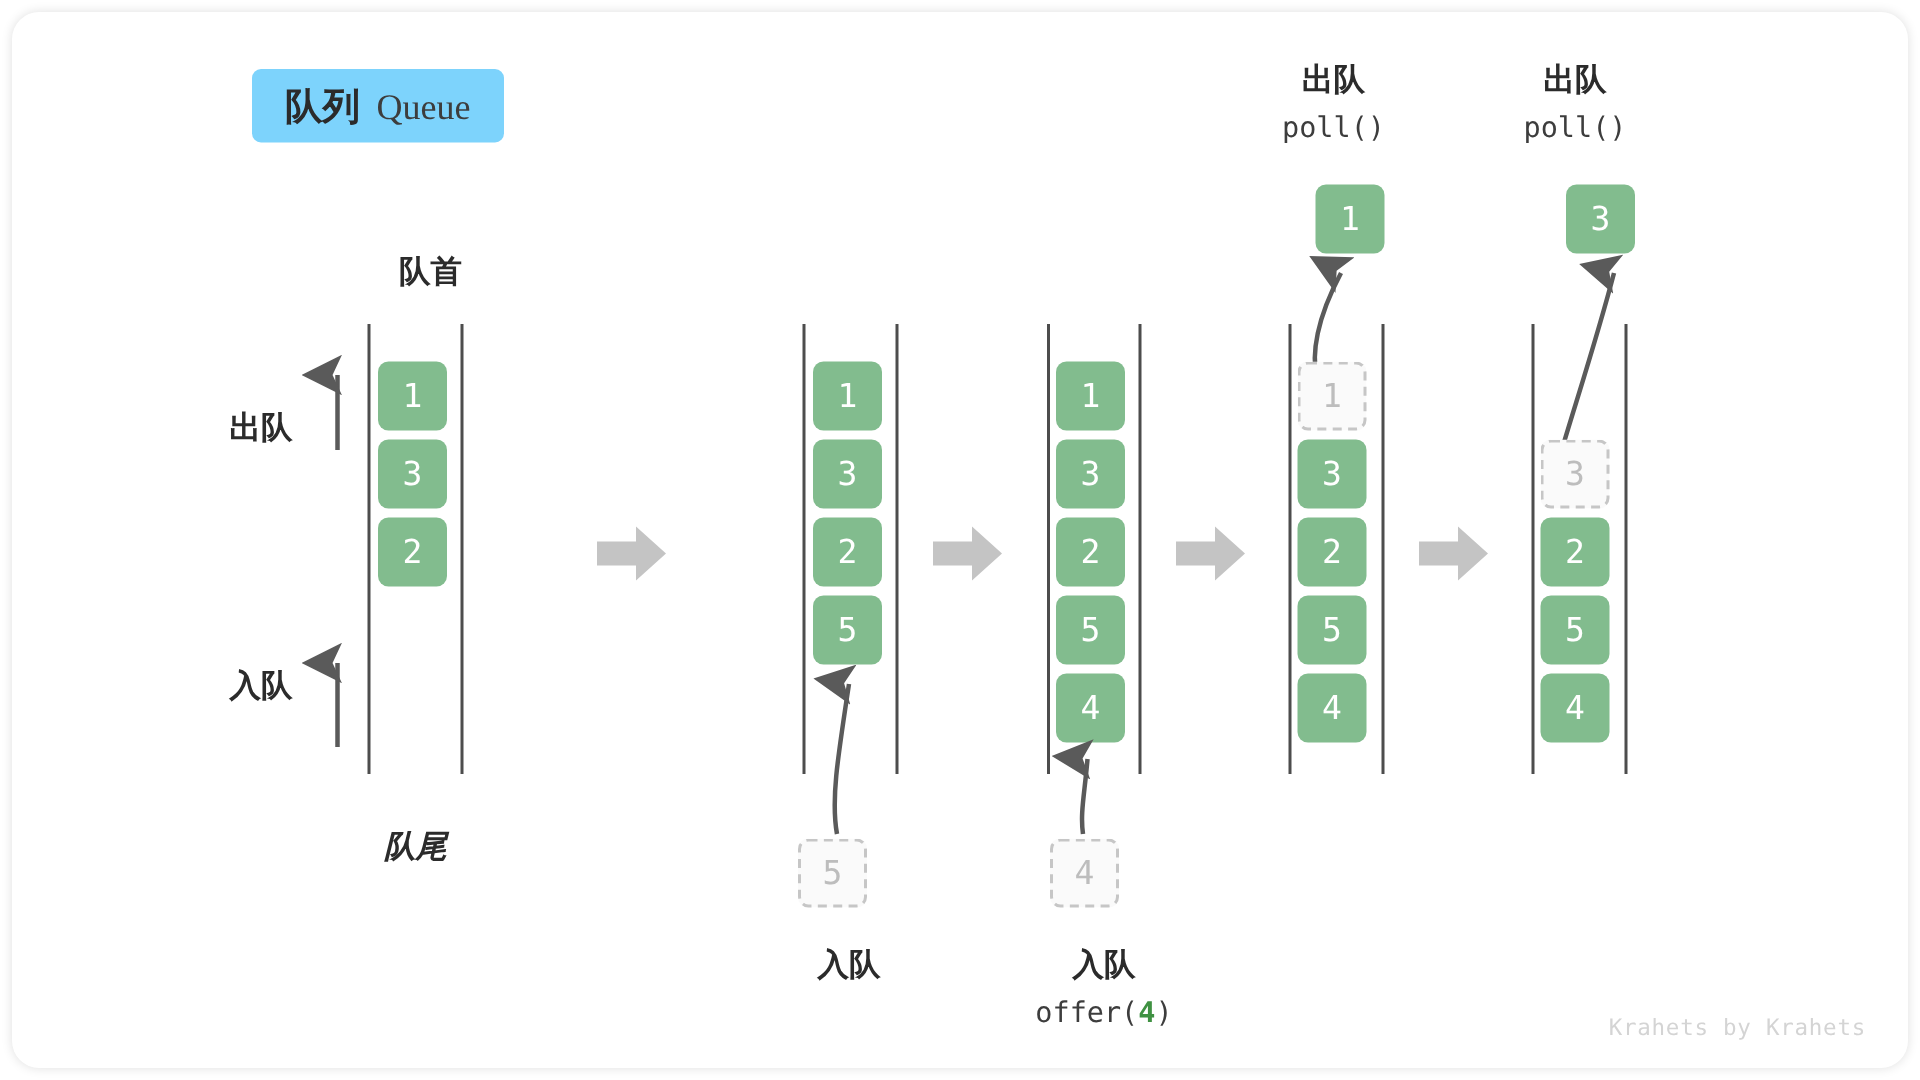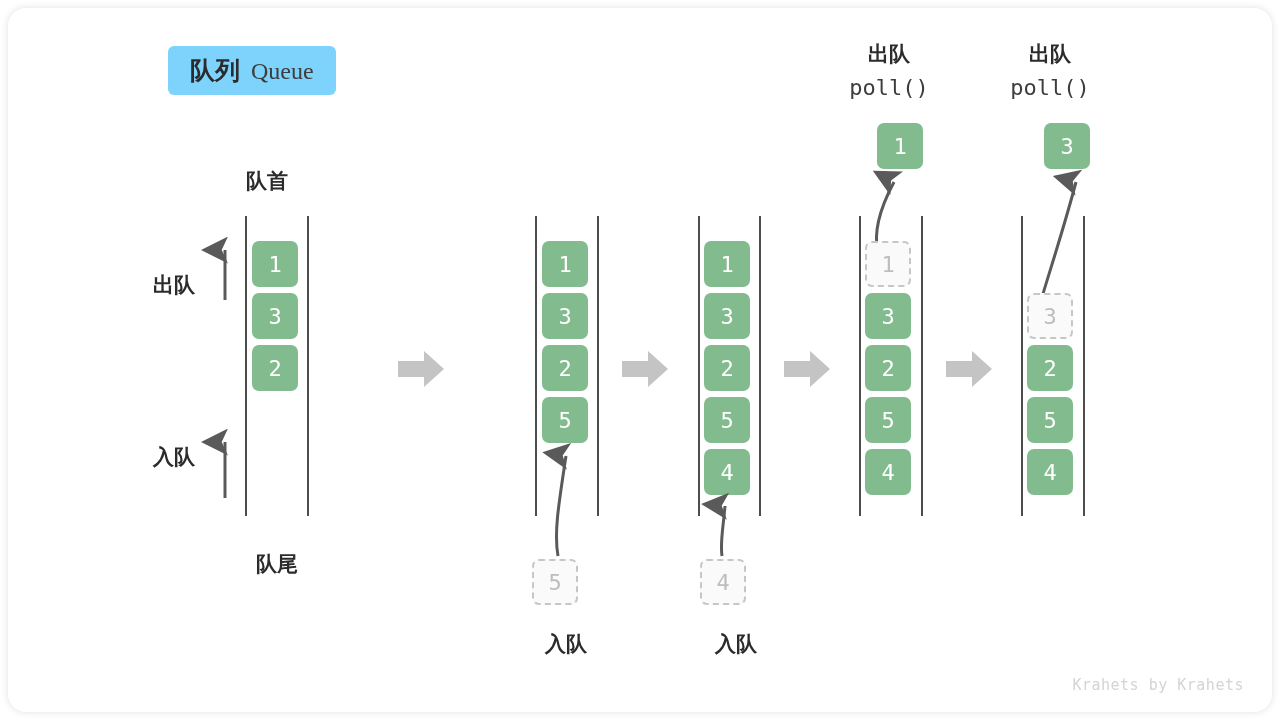--- a/index.html
+++ b/index.html
@@ -64,21 +64,21 @@
     line-height: 1.55;
   }
   .oplabel .cn {
     font-size: 21px;
     font-weight: bold;
     color: #2b2b2b;
     display: block;
     font-family: "Liberation Sans", "DejaVu Sans", sans-serif;
   }
   .oplabel .code {
-    font-size: 22px;
+    font-size: 19px;
     color: #3d3d3d;
     display: block;
     font-family: "DejaVu Sans Mono", "Liberation Mono", monospace;
   }
   .oplabel .code .arg { color: #3f9142; font-weight: bold; }
 
   
   .rail {
     width: 1.6px;
     background: #4d4d4d;
@@ -123,22 +123,22 @@
 </head>
 <body>
 
 <div id="card">
 
   <div id="title-badge" class="abs">
     <span class="cn">队列</span>
     <span class="en">Queue</span>
   </div>
 
-  <div class="abs cnlabel" style="left:238px; top:159px; width:62px; text-align:left;">队首</div>
-  <div class="abs cnlabel" style="left:238px; top:542px; width:62px; text-align:center;">队尾</div>
+  <div class="abs cnlabel" style="left:238px; top:159px; width:62px; text-align:right;">队首</div>
+  <div class="abs cnlabel" style="left:238px; top:542px; width:62px; text-align:center;font-style:italic;">队尾</div>
 
   <div class="abs cnlabel" style="left:145px; top:263px;">出队</div>
   <svg class="abs" style="left:208px; top:232px;" width="18" height="62">
     <defs>
       <marker id="mk-up-a" markerWidth="9" markerHeight="9" refX="4.5" refY="8" orient="auto">
         <path d="M4.5 0 L9 9 L4.5 6.9 L0 9 Z" fill="#5a5a5a"></path>
       </marker>
     </defs>
     <line x1="9" y1="60" x2="9" y2="10" stroke="#5a5a5a" stroke-width="3" marker-end="url(#mk-up-a)"></line>
   </svg>
@@ -189,20 +189,21 @@
   <div class="abs cell" style="left:696px; top:285px;">3</div>
   <div class="abs cell" style="left:696px; top:337px;">2</div>
   <div class="abs cell" style="left:696px; top:389px;">5</div>
   <div class="abs cell" style="left:696px; top:441px;">4</div>
   <div class="abs cell ghost" style="left:692px; top:551px;">4</div>
   <svg class="abs" style="left:690px; top:482px;" width="70" height="72">
     <path d="M24 66 C 22 52, 25 40, 27 16" fill="none" stroke="#5a5a5a" stroke-width="3" marker-end="url(#mk-curve-a)"></path>
   </svg>
   <div class="abs oplabel" style="left:628px; top:620px; width:200px;">
     <span class="cn">入队</span>
+    <span class="code"><span>offer(</span><span class="arg">4</span><span>)</span></span>
   </div>
 
   <svg class="abs blockarrow" style="left:776px; top:341px;" viewBox="0 0 46 40">
     <path d="M0 12 L26 12 L26 2 L46 20 L26 38 L26 28 L0 28 Z" fill="#c4c4c4"></path>
   </svg>
 
   <div class="abs oplabel" style="left:801px; top:30px; width:160px;">
     <span class="cn">出队</span>
     <span class="code"><span>poll(</span><span class="arg"></span><span>)</span></span>
   </div>

